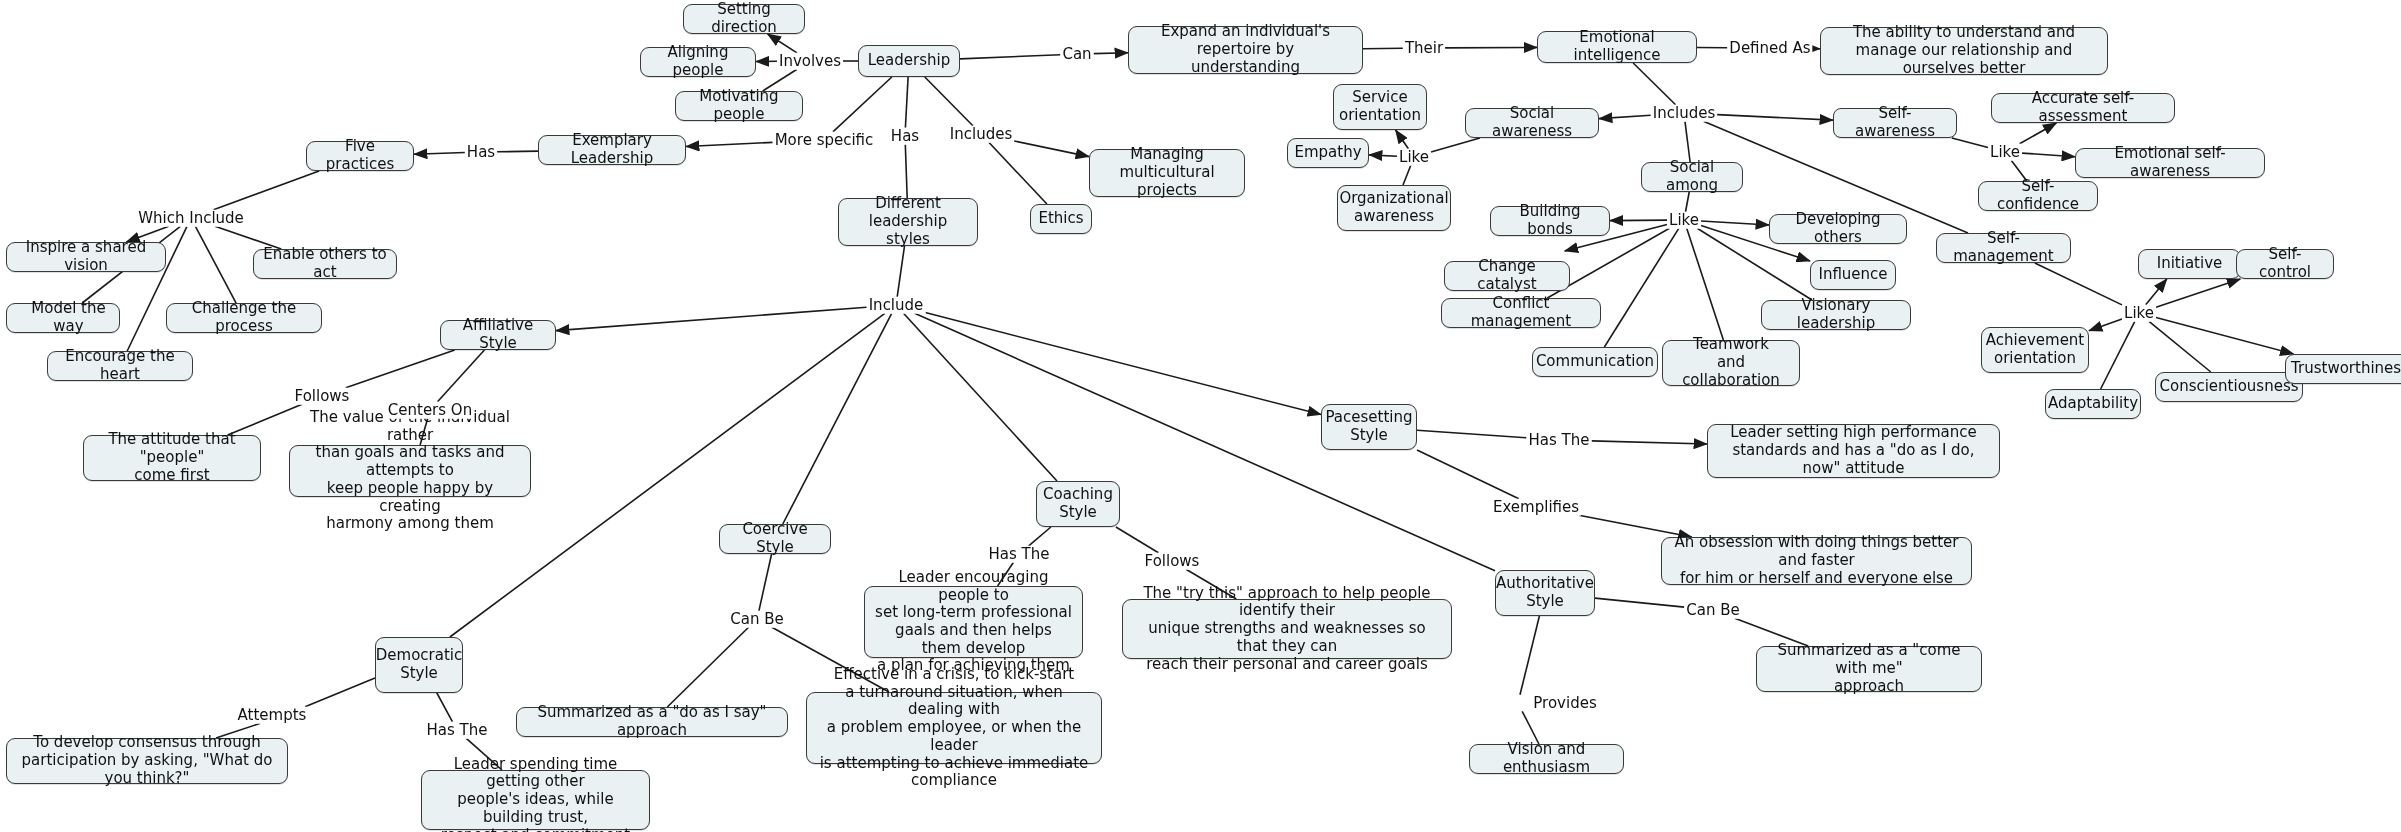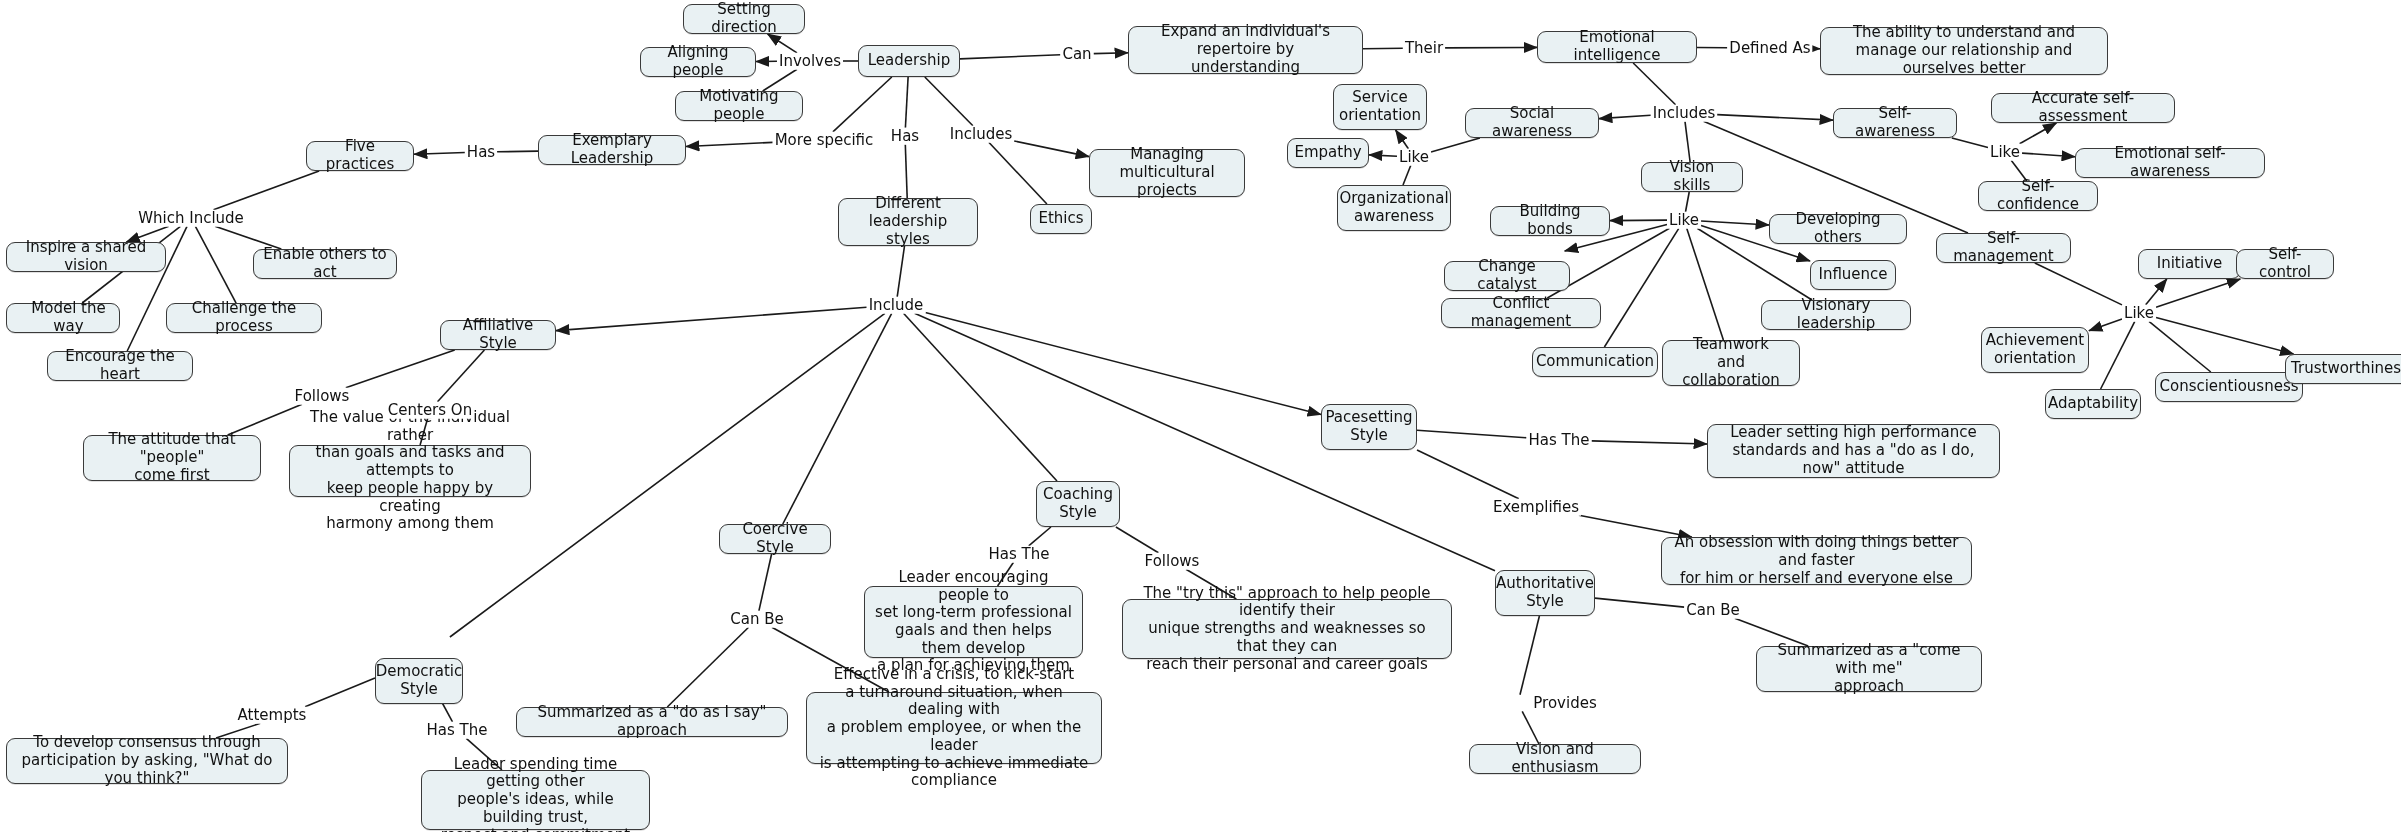--- a/index.html
+++ b/index.html
@@ -169,21 +169,21 @@
 projects</div>
       <div class="node" style="left: 1030px; top: 204px; width: 62px; height: 30px;">Ethics</div>
       <div class="node" style="left: 838px; top: 198px; width: 140px; height: 48px;">Different leadership
 styles</div>
       <div class="node" style="left: 1333px; top: 84px; width: 94px; height: 46px;">Service
 orientation</div>
       <div class="node" style="left: 1287px; top: 138px; width: 82px; height: 30px;">Empathy</div>
       <div class="node" style="left: 1337px; top: 185px; width: 114px; height: 46px;">Organizational
 awareness</div>
       <div class="node" style="left: 1465px; top: 108px; width: 134px; height: 30px;">Social awareness</div>
-      <div class="node" style="left: 1641px; top: 162px; width: 102px; height: 30px;">Vision skills</div>
+      <div class="node" style="left: 1641px; top: 162px; width: 102px; height: 30px;">Social among</div>
       <div class="node" style="left: 1833px; top: 108px; width: 124px; height: 30px; border-radius: 8px;">Self-awareness</div>
       <div class="node" style="left: 1991px; top: 93px; width: 184px; height: 30px;">Accurate self-assessment</div>
       <div class="node" style="left: 2075px; top: 148px; width: 190px; height: 30px;">Emotional self-awareness</div>
       <div class="node" style="left: 1978px; top: 181px; width: 120px; height: 30px;">Self-confidence</div>
       <div class="node" style="left: 1490px; top: 206px; width: 120px; height: 30px;">Building bonds</div>
       <div class="node" style="left: 1444px; top: 251px; width: 126px; height: 30px; margin-top: 10px;">Change catalyst</div>
       <div class="node" style="left: 1441px; top: 298px; width: 160px; height: 30px;">Conflict management</div>
       <div class="node" style="left: 1532px; top: 347px; width: 126px; height: 30px;">Communication</div>
       <div class="node" style="left: 1662px; top: 340px; width: 138px; height: 46px;">Teamwork
 and collaboration</div>
@@ -221,30 +221,30 @@
       <div class="node" style="left: 719px; top: 524px; width: 112px; height: 30px;">Coercive Style</div>
       <div class="node" style="left: 1495px; top: 570px; width: 100px; height: 46px;">Authoritative
 Style</div>
       <div class="node" style="left: 864px; top: 586px; width: 219px; height: 72px;">Leader encouraging people to
 set long-term professional
 gaals and then helps them develop
 a plan for achieving them</div>
       <div class="node" style="left: 1122px; top: 599px; width: 330px; height: 60px;">The "try this" approach to help people identify their
 unique strengths and weaknesses so that they can
 reach their personal and career goals</div>
-      <div class="node" style="left: 375px; top: 658px; width: 88px; height: 46px;">Democratic
+      <div class="node" style="left: 375px; top: 637px; width: 88px; height: 56px;">Democratic
 Style</div>
       <div class="node" style="left: 1756px; top: 646px; width: 226px; height: 46px;">Summarized as a "come with me"
 approach</div>
       <div class="node" style="left: 516px; top: 707px; width: 272px; height: 30px;">Summarized as a "do as I say" approach</div>
       <div class="node" style="left: 806px; top: 692px; width: 296px; height: 72px;">Effective in a crisis, to kick-start
 a turnaround situation, when dealing with
 a problem employee, or when the leader
 is attempting to achieve immediate compliance</div>
-      <div class="node" style="left: 1469px; top: 744px; width: 172px; height: 30px;">Vision and enthusiasm</div>
+      <div class="node" style="left: 1469px; top: 744px; width: 155px; height: 30px;">Vision and enthusiasm</div>
       <div class="node" style="left: 6px; top: 738px; width: 282px; height: 46px;">To develop consensus through
 participation by asking, "What do you think?"</div>
       <div class="node" style="left: 421px; top: 770px; width: 229px; height: 60px;">Leader spending time getting other
 people's ideas, while building trust,
 respect and commitment</div>
     </div>
   <div id="label-layer">
       <div class="link-label" style="left: 810px; top: 61px;">Involves</div>
       <div class="link-label" style="left: 1077px; top: 54px;">Can</div>
       <div class="link-label" style="left: 1424px; top: 48px;">Their</div>

